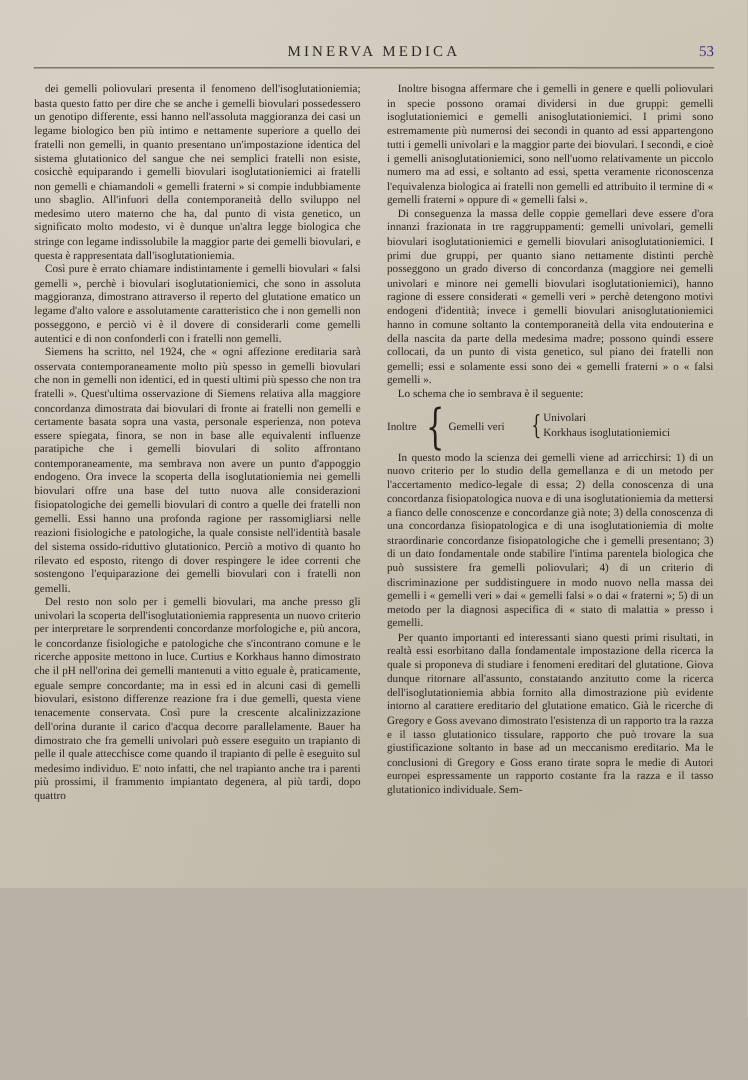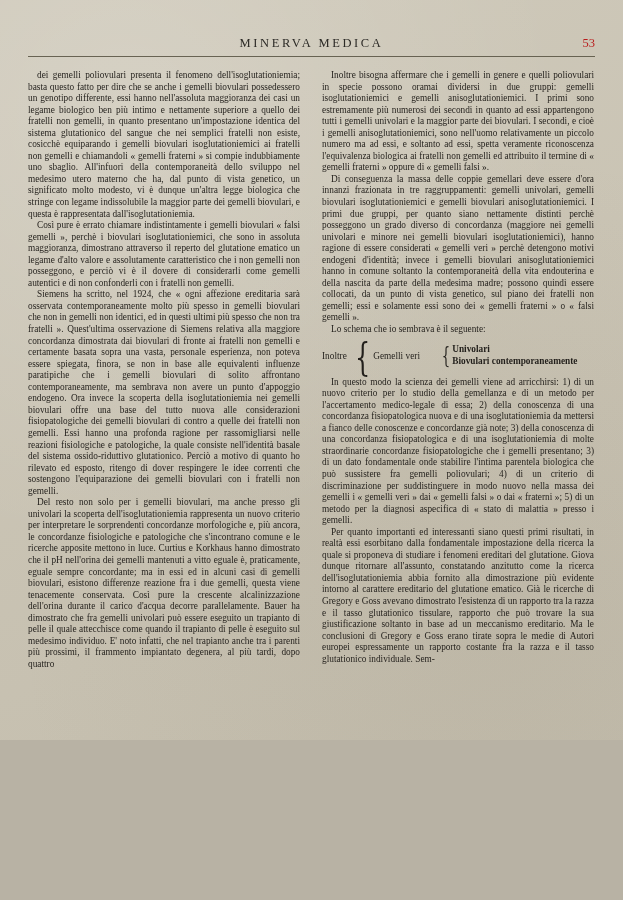--- a/index.html
+++ b/index.html
@@ -48,38 +48,39 @@
     font-size: 12.5px;
     letter-spacing: 2.6px;
     color: #2c2a26;
     font-family: "Liberation Serif", serif;
   }
   .page-number {
     position: absolute;
     right: 0;
     top: 2px;
     font-size: 12.5px;
-    color: #b91c1c;
+    color: #4c1d95;
   }
   .rule {
     position: absolute;
     left: 0;
     right: 0;
     top: 22px;
     border-top: 1px solid #55503f;
     opacity: 0.85;
   }
   .columns {
     position: absolute;
     top: 36px;
     left: 0;
     right: 0;
     bottom: 0;
     display: flex;
     gap: 22px;
+    justify-content: center;
   }
   .col {
     width: 272px;
     font-size: 9.3px;
     line-height: 11.55px;
     text-align: justify;
     color: #221f1b;
     hyphens: auto;
   }
   .col p {
@@ -131,21 +132,20 @@
   .schema-row .rowlabel {
     min-width: 66px;
   }
   .schema-sub {
     display: flex;
     flex-direction: column;
   }
   .schema-sub div {
     white-space: nowrap;
     line-height: 11.5px;
-    font-weight: bold;
   }
 </style>
 </head>
 <body>
 
 <div class="page">
   <div class="paper-grain"></div>
   <div class="content">
 
     <div class="header">
@@ -170,21 +170,21 @@
 
         <div class="schema">
           <span class="lbl">Inoltre</span>
           <span class="brace-outer">{</span>
           <div class="schema-rows">
             <div class="schema-row">
               <span class="rowlabel">Gemelli veri</span>
               <span class="brace-inner">{</span>
               <span class="schema-sub">
                 <div>Univolari</div>
-                <div>Biovulari contemporaneamente</div>
+                <div>Korkhaus isoglutationiemici</div>
               </span>
             </div>
           </div>
         </div>
 
         <p>In questo modo la scienza dei gemelli viene ad arricchirsi: 1) di un nuovo criterio per lo studio della gemellanza e di un metodo per l'accertamento medico-legale di essa; 2) della conoscenza di una concordanza fisiopatologica nuova e di una isoglutationiemia da mettersi a fianco delle conoscenze e concordanze già note; 3) della conoscenza di una concordanza fisiopatologica e di una isoglutationiemia di molte straordinarie concordanze fisiopatologiche che i gemelli presentano; 3) di un dato fondamentale onde stabilire l'intima parentela biologica che può sussistere fra gemelli poliovulari; 4) di un criterio di discriminazione per suddistinguere in modo nuovo nella massa dei gemelli i « gemelli veri » dai « gemelli falsi » o dai « fraterni »; 5) di un metodo per la diagnosi aspecifica di « stato di malattia » presso i gemelli.</p>
         <p>Per quanto importanti ed interessanti siano questi primi risultati, in realtà essi esorbitano dalla fondamentale impostazione della ricerca la quale si proponeva di studiare i fenomeni ereditari del glutatione. Giova dunque ritornare all'assunto, constatando anzitutto come la ricerca dell'isoglutationiemia abbia fornito alla dimostrazione più evidente intorno al carattere ereditario del glutatione ematico. Già le ricerche di Gregory e Goss avevano dimostrato l'esistenza di un rapporto tra la razza e il tasso glutationico tissulare, rapporto che può trovare la sua giustificazione soltanto in base ad un meccanismo ereditario. Ma le conclusioni di Gregory e Goss erano tirate sopra le medie di Autori europei espressamente un rapporto costante fra la razza e il tasso glutationico individuale. Sem-</p>
       </div>
 
     </div>

